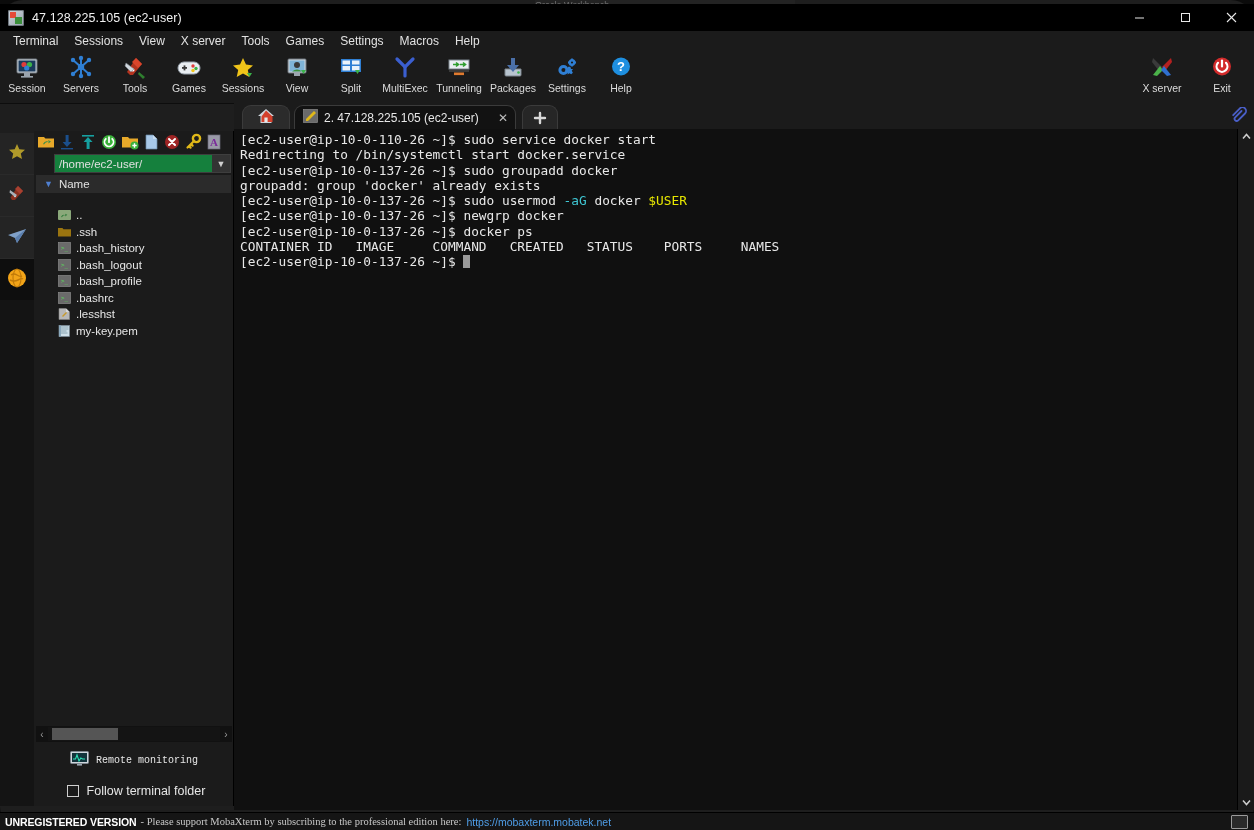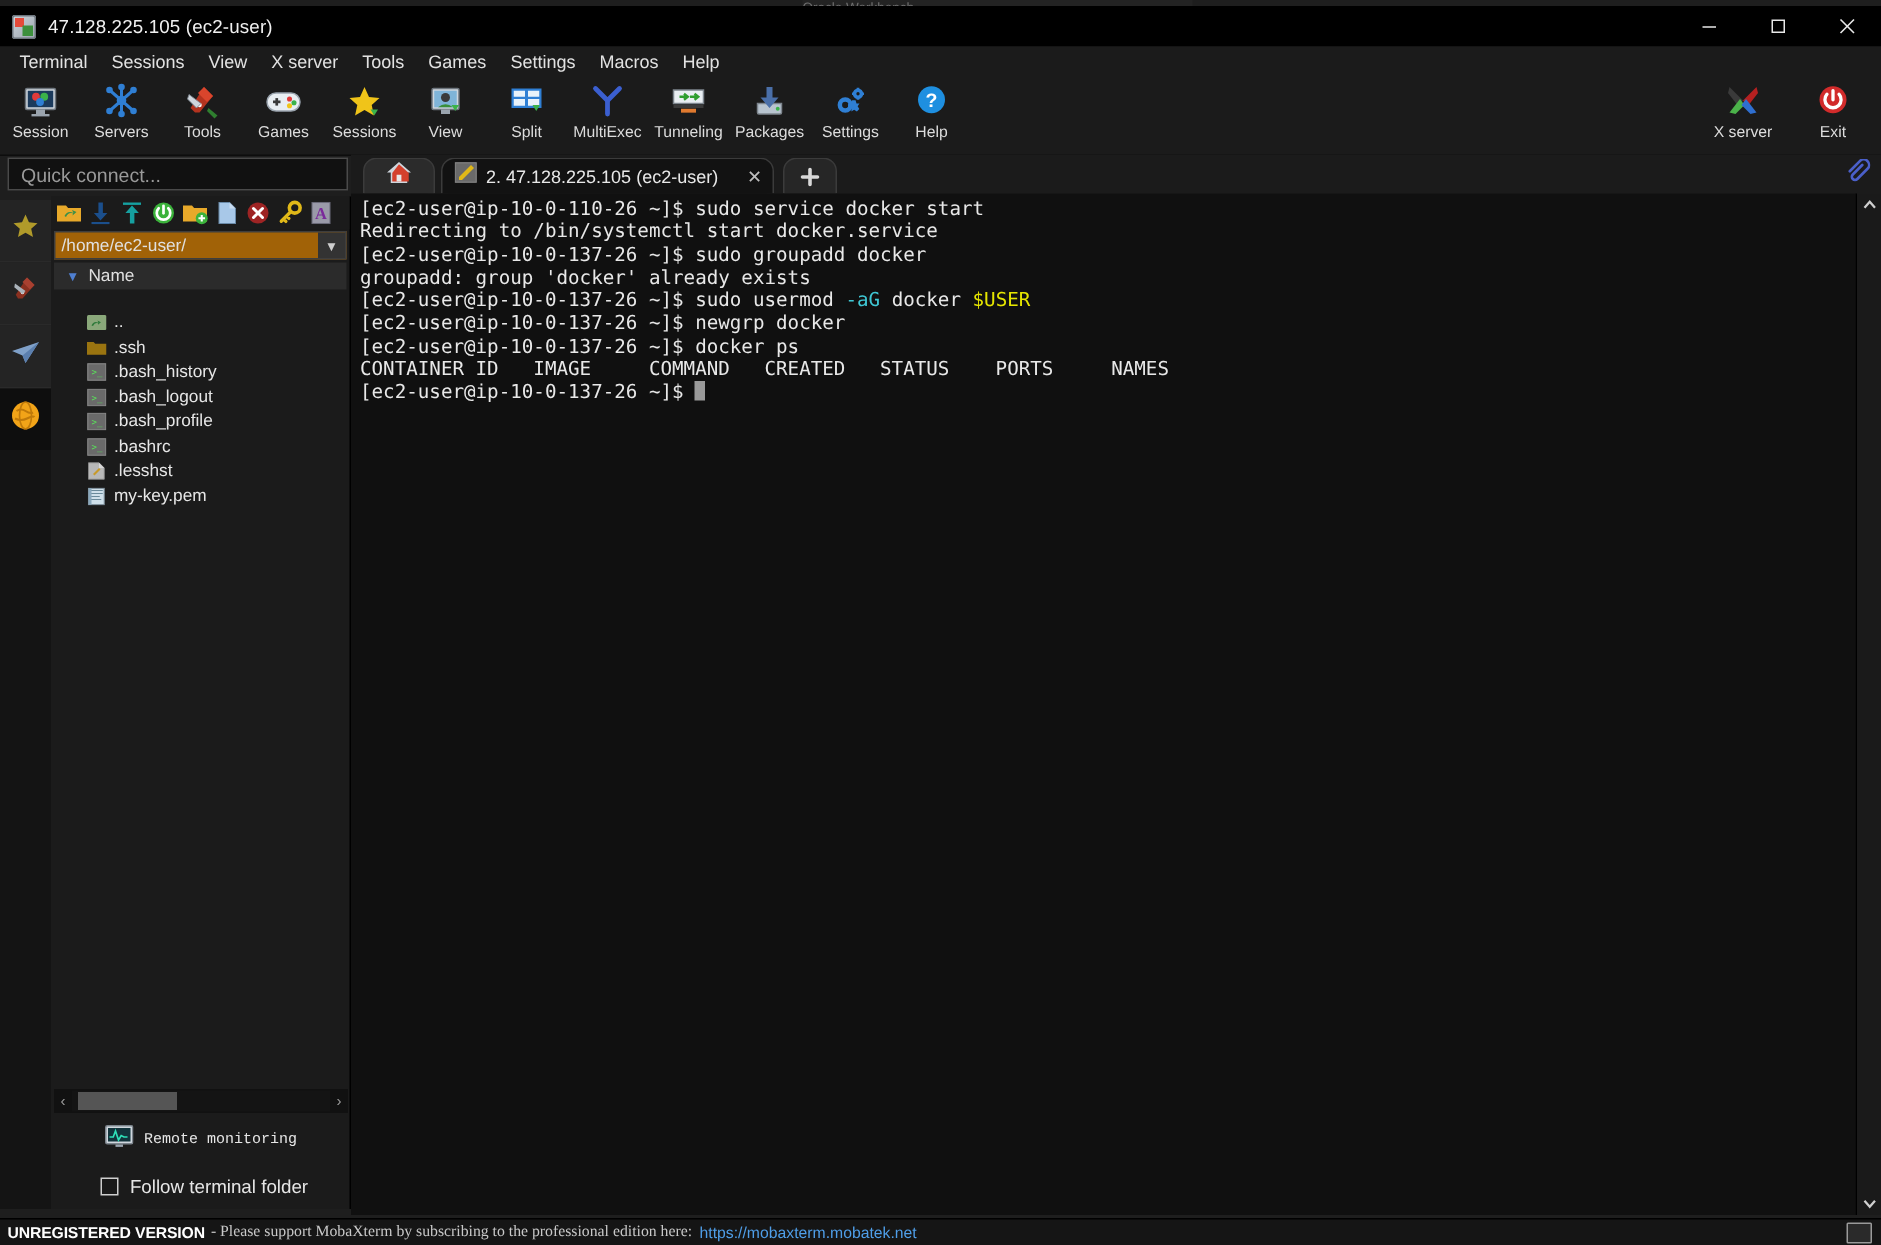--- a/index.html
+++ b/index.html
@@ -1,19 +1,19 @@
 <!DOCTYPE html>
 <html><head>
 <meta charset="utf-8">
 <style>
   html,body{margin:0;padding:0;background:#0b0b0b;}
   body{width:1254px;height:830px;overflow:hidden;
        font-family:"Liberation Sans",sans-serif;color:#d8d8d8;
        -webkit-font-smoothing:antialiased;}
-  #app{position:relative;width:1254px;height:830px;background:#1e1e1e;}
+  #app{position:relative;width:1254px;height:830px;background:#1e1e1e;border-radius:23px;}
 
   
   .ghost{position:absolute;left:535px;top:0;width:260px;height:7px;
          background:#232323;color:#8a7a58;font-size:9px;overflow:hidden;
          white-space:nowrap;}
   .ghost b{font-weight:normal;color:#6f6f6f;}
 
   
   .titlebar{position:absolute;left:0;top:4px;width:1254px;height:27px;
             background:#000;display:flex;align-items:center;}
@@ -54,21 +54,21 @@
   .rail{position:absolute;left:0;top:133px;width:34px;height:673px;background:#141414;}
   .railbtn{width:34px;height:41px;display:flex;align-items:center;justify-content:center;
            border-bottom:1px solid #2a2a2a;background:#242424;}
   .railbtn.dark{background:#0e0e0e;border-bottom:none;}
 
   
   .sftp{position:absolute;left:34px;top:131px;width:200px;height:675px;background:#1b1b1b;
         border-right:1px solid #000;box-sizing:border-box;}
   .sftptools{height:22px;display:flex;align-items:center;gap:3px;padding:0 3px;background:#1b1b1b;}
   .sfico{width:18px;height:18px;position:relative;}
-  .pathrow{margin:1px 2px 0 2px;height:19px;background:#a16207;border:1px solid #3e3e3e;
+  .pathrow{margin:1px 2px 0 20px;height:19px;background:#15803d;border:1px solid #3e3e3e;
            display:flex;align-items:center;box-sizing:border-box;}
   .pathrow .ptxt{flex:1;font-size:11.5px;color:#e0e0e0;padding-left:4px;overflow:hidden;white-space:nowrap;}
   .pathrow .pcaret{width:18px;height:17px;background:#333;display:flex;align-items:center;
                    justify-content:center;color:#cfcfcf;font-size:9px;}
   .colhdr{margin:2px 2px 0 2px;height:18px;background:#2b2b2b;display:flex;align-items:center;
           font-size:11.5px;color:#e0e0e0;}
   .colhdr .sortarrow{color:#4f7fd0;font-size:9px;margin:0 6px 0 8px;}
   .filelist{position:absolute;left:2px;top:76px;width:194px;height:640px;overflow:hidden;}
   .frow{height:16.5px;display:flex;align-items:center;padding-left:22px;font-size:11.5px;
         color:#e6e6e6;white-space:nowrap;}
@@ -352,23 +352,20 @@
             <circle cx="13" cy="11.5" r="9" fill="#d22b2b"></circle>
             <path d="M13 5.5 v6" stroke="#fff" stroke-width="2.2" stroke-linecap="round"></path>
             <path d="M9 7.8 a5.4 5.4 0 1 0 8 0" stroke="#fff" stroke-width="2.2" fill="none" stroke-linecap="round"></path>
           </svg>
         </div>
         <div class="lbl">Exit</div>
       </div>
     </div>
   </div>
 
-  <div class="qconn">
-    <span>Quick connect...</span>
-  </div>
 
   <div class="rail">
     <div class="railbtn">
       <span>
         <svg width="20" height="20" viewBox="0 0 20 20">
             <path d="M10 2 L12.3 7.2 L18 7.8 L13.8 11.5 L15 17 L10 14.2 L5 17 L6.2 11.5 L2 7.8 L7.7 7.2 Z" fill="#b09a2a"></path>
           </svg>
       </span>
     </div>
     <div class="railbtn">

